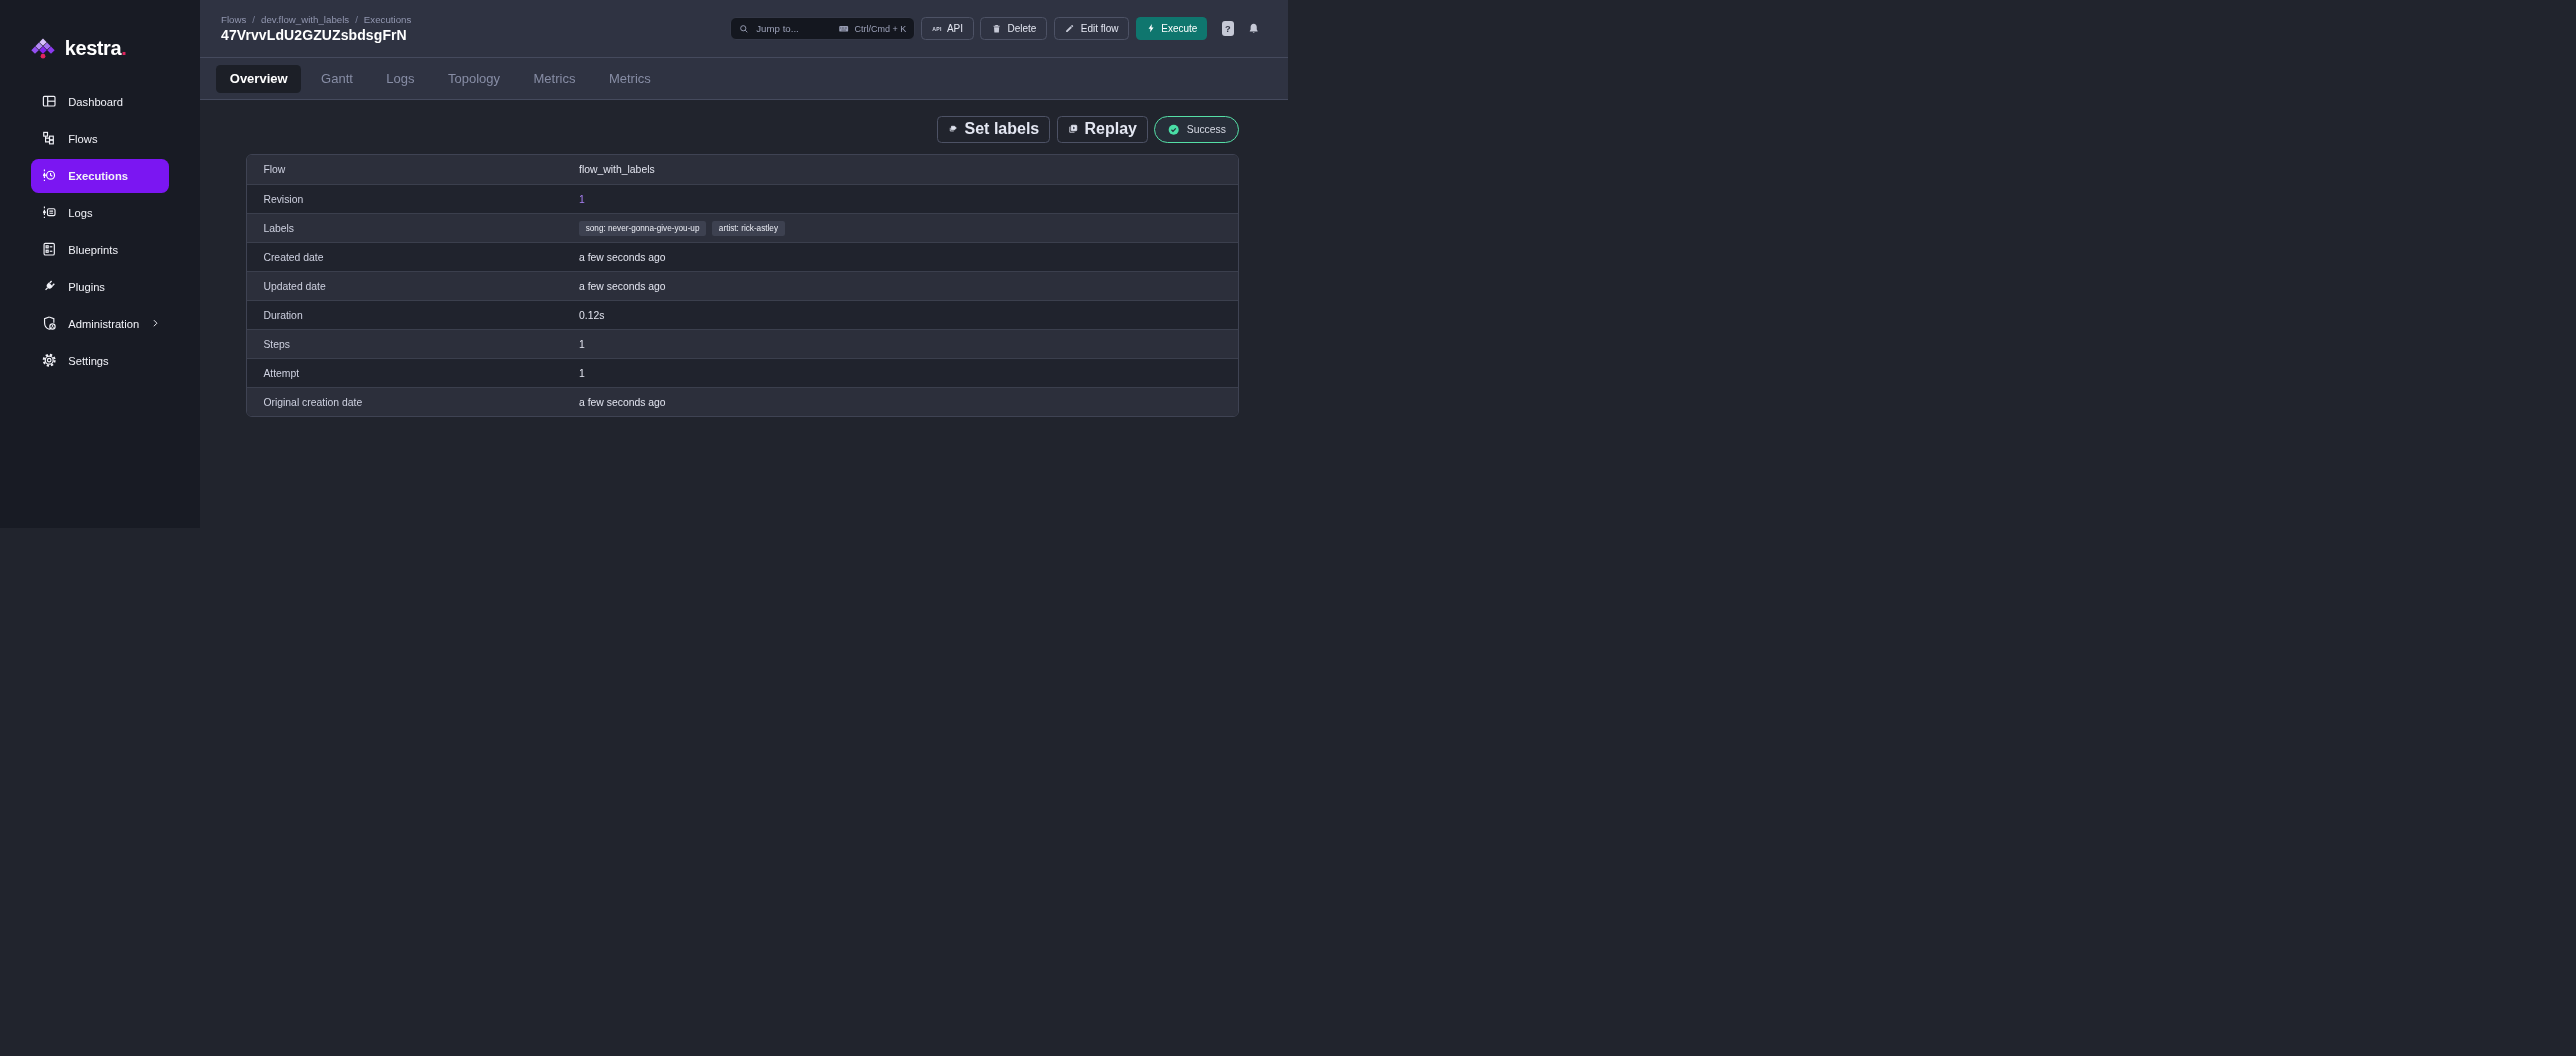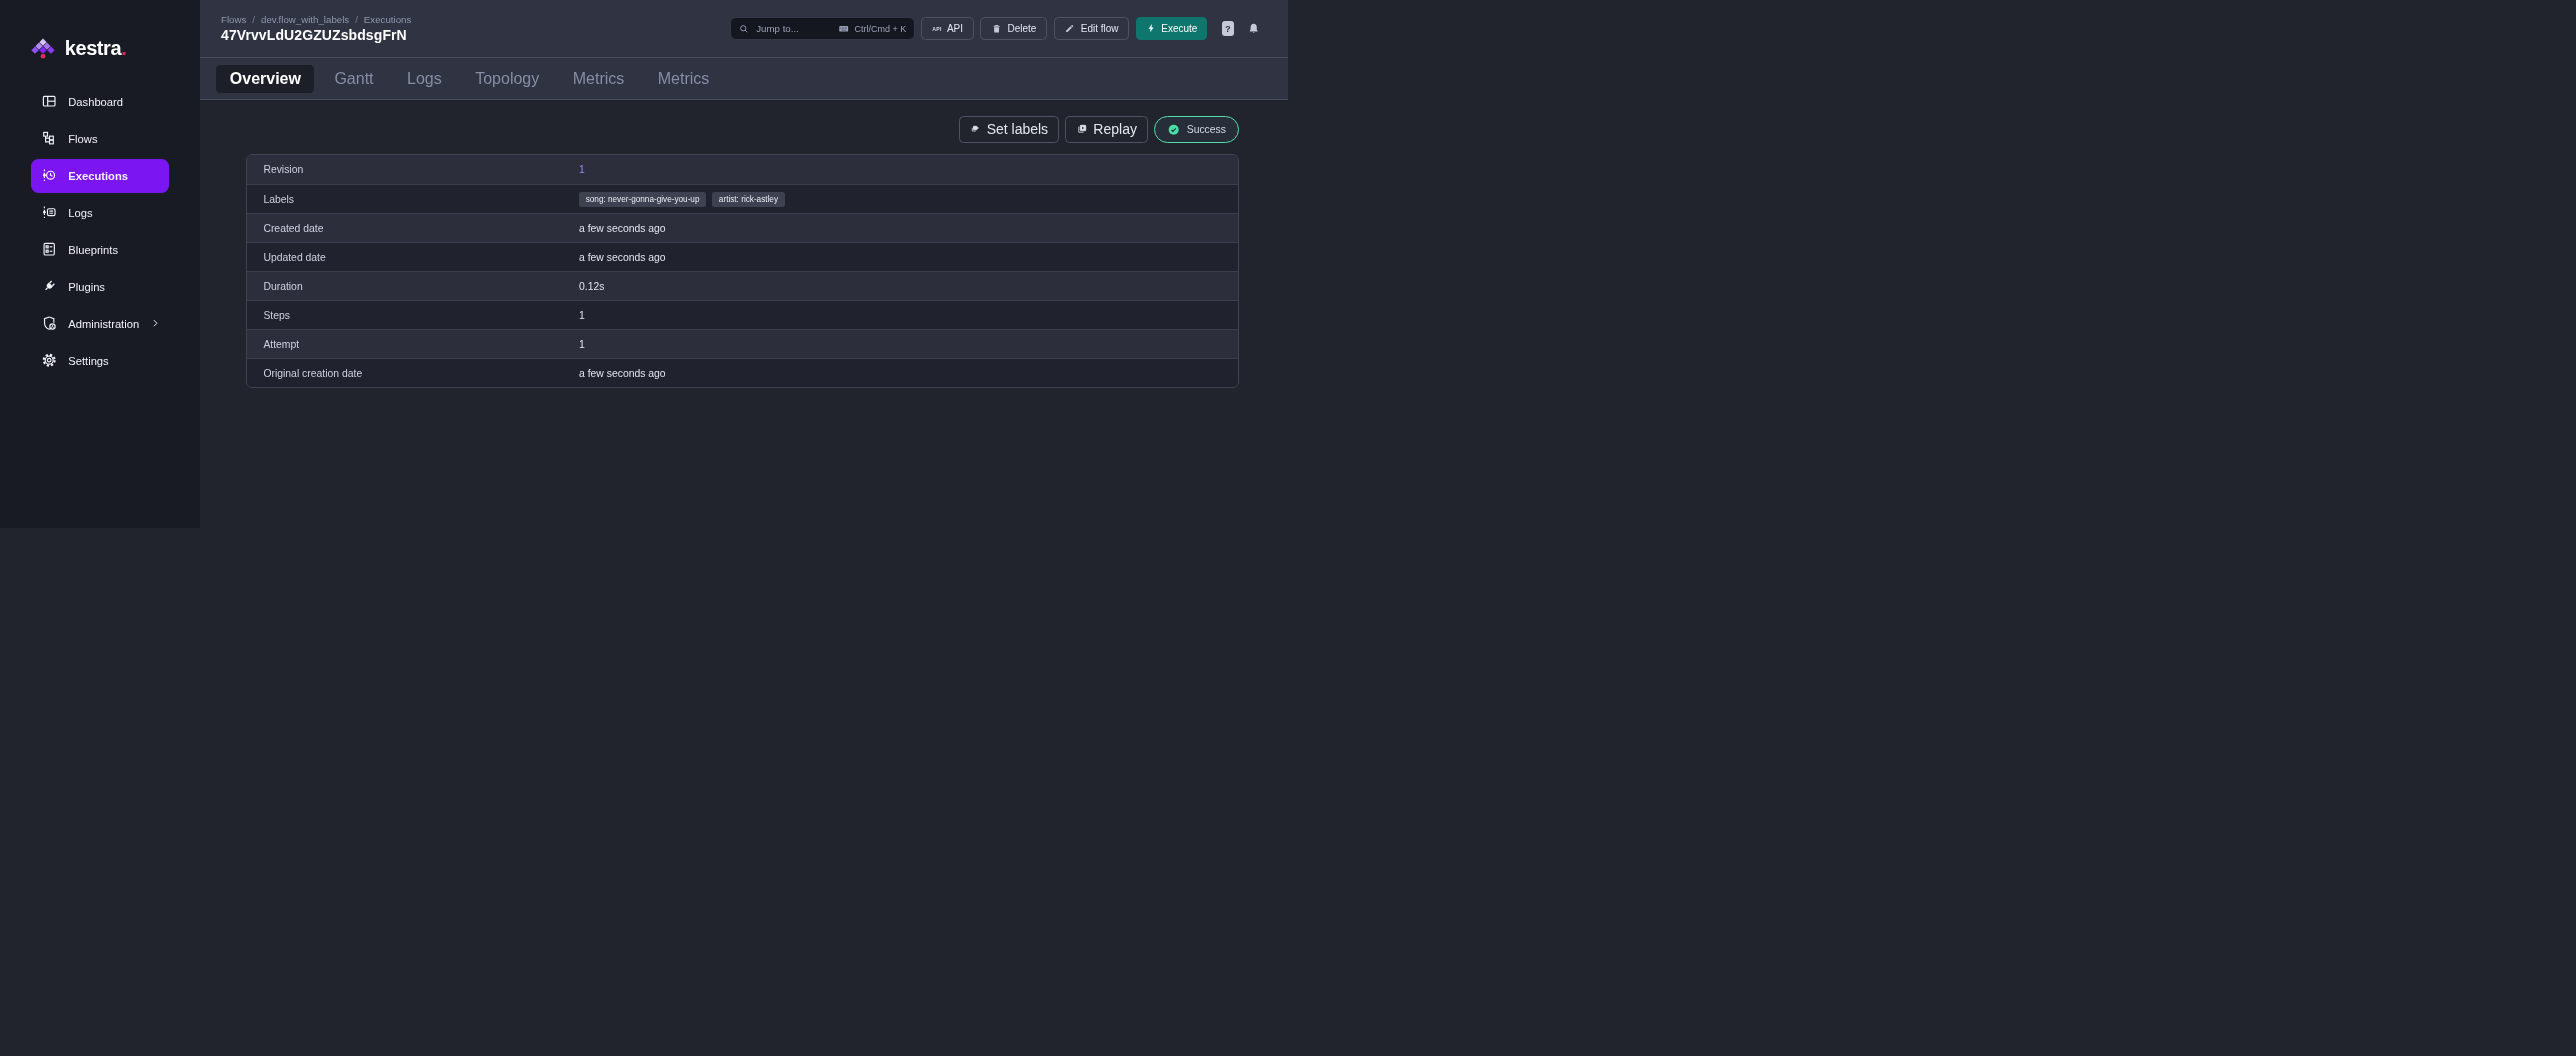--- a/index.html
+++ b/index.html
@@ -45,28 +45,28 @@
   .api-ico { font-size:5.2px; font-weight:800; letter-spacing:0.3px; color:#d3d6e4; }
   .btn-execute { background:#0f766e; border:none; color:#fff; font-weight:500; }
   .help-badge { width:12px; height:15.7px; background:#c6c9d6; border-radius:3px; color:#2f3342;
                 font-weight:700; font-size:9.3px; display:flex; align-items:center;
                 justify-content:center; margin-left:8.2px; cursor:pointer; }
   .bell { margin-left:6px; cursor:pointer; }
 
   
   .tabbar { background:#2f3342; height:42px; border-bottom:0.7px solid #454a5d;
             display:flex; align-items:center; padding-left:16.4px; gap:6.7px; }
-  .tab { font-size:16px; color:#878da5; padding:0 13.4px; height:28px; display:flex;
+  .tab { font-size:13px; color:#878da5; padding:0 13.4px; height:28px; display:flex;
          align-items:center; border-radius:4.5px; cursor:pointer; }
   .tab.active { background:#1c1f27; color:#ffffff; font-weight:700; }
 
   
   .content { flex:1; padding:15.7px 49px 0 46px; display:flex; flex-direction:column; }
   .actions { display:flex; justify-content:flex-end; gap:6.7px; }
-  .action-btn { height:27.6px; font-size:14px; }
+  .action-btn { height:27.6px; font-size:16px;font-weight:bold; }
   .status-pill { height:27.6px; border-radius:14px; border:0.7px solid #55dfa6; background:#272e39;
                  display:flex; align-items:center; gap:6px; padding:0 12px; color:#d6d9e4;
                  font-size:10.4px; cursor:pointer;justify-content:center; }
 
   
   .detail-table { margin-top:11.2px; border:0.7px solid #3f4353; border-radius:6px; overflow:hidden; }
   .drow { height:29px; display:flex; align-items:center; }
   .drow + .drow { border-top:0.7px solid #3b3f4d; }
   .drow:nth-child(odd)  { background:#2c2f3b; }
   .drow:nth-child(even) { background:#20232d; }
@@ -335,20 +335,24 @@
             <circle cx="12" cy="12" r="9" fill="#49dea6"></circle>
             <path d="M8 12.2 L10.7 14.9 L15.7 9.5" stroke="#272e39" stroke-width="2.2" fill="none"></path>
           </svg>
         </span>
         <span>Success</span>
       </div>
     </div>
 
     <div class="detail-table">
       <div class="drow">
+        <div class="dlabel">Flow</div>
+        <div class="dvalue">flow_with_labels</div>
+      </div>
+      <div class="drow">
         <div class="dlabel">Revision</div>
         <div class="dvalue link">1</div>
       </div>
       <div class="drow">
         <div class="dlabel">Labels</div>
         <div class="dvalue badges">
           <span class="badge">song: never-gonna-give-you-up</span>
           <span class="badge">artist: rick-astley</span>
         </div>
       </div>

